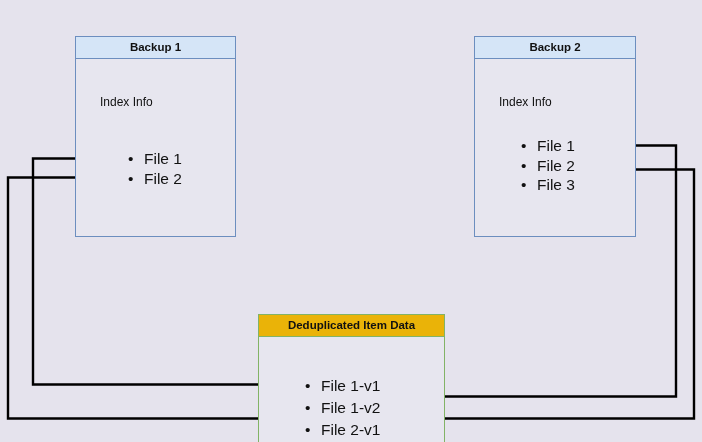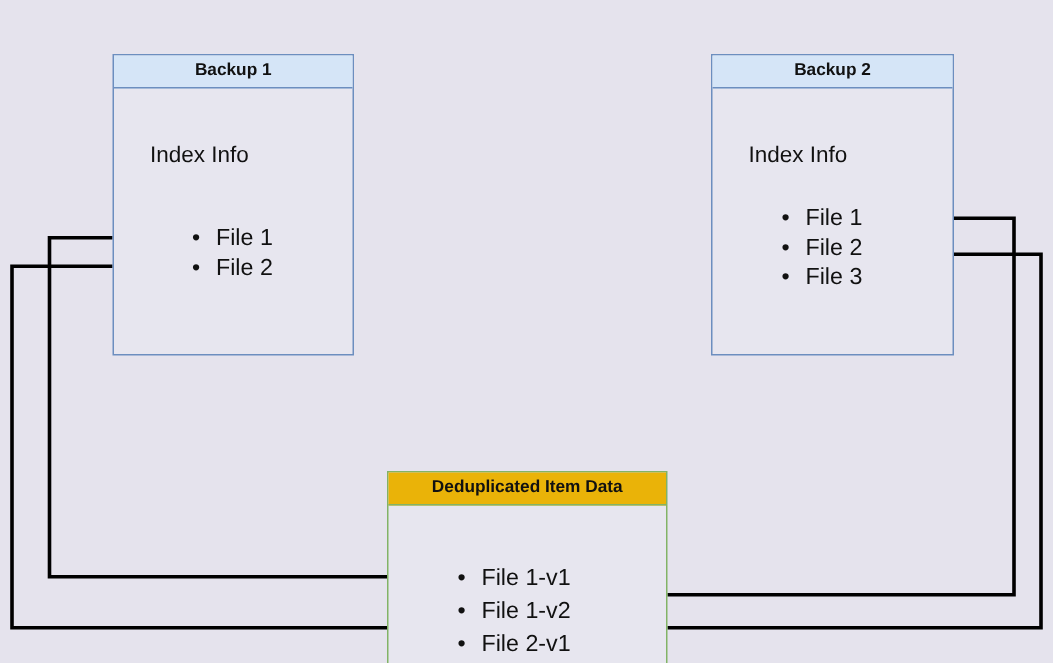--- a/index.html
+++ b/index.html
@@ -51,21 +51,21 @@
   .box.green .box-header {
     background: #eab308;
     border-bottom: 1.5px solid #82b366;
   }
   .box-body {
     position: relative;
     height: calc(100% - 22px);
   }
   .index-label {
     position: absolute;
-    font-size: 15px;
+    font-size: 12px;
     color: #111111;
     white-space: nowrap;
   }
   .file-list {
     position: absolute;
     margin: 0;
     padding: 0;
     list-style: none;
   }
   .file-list li {

